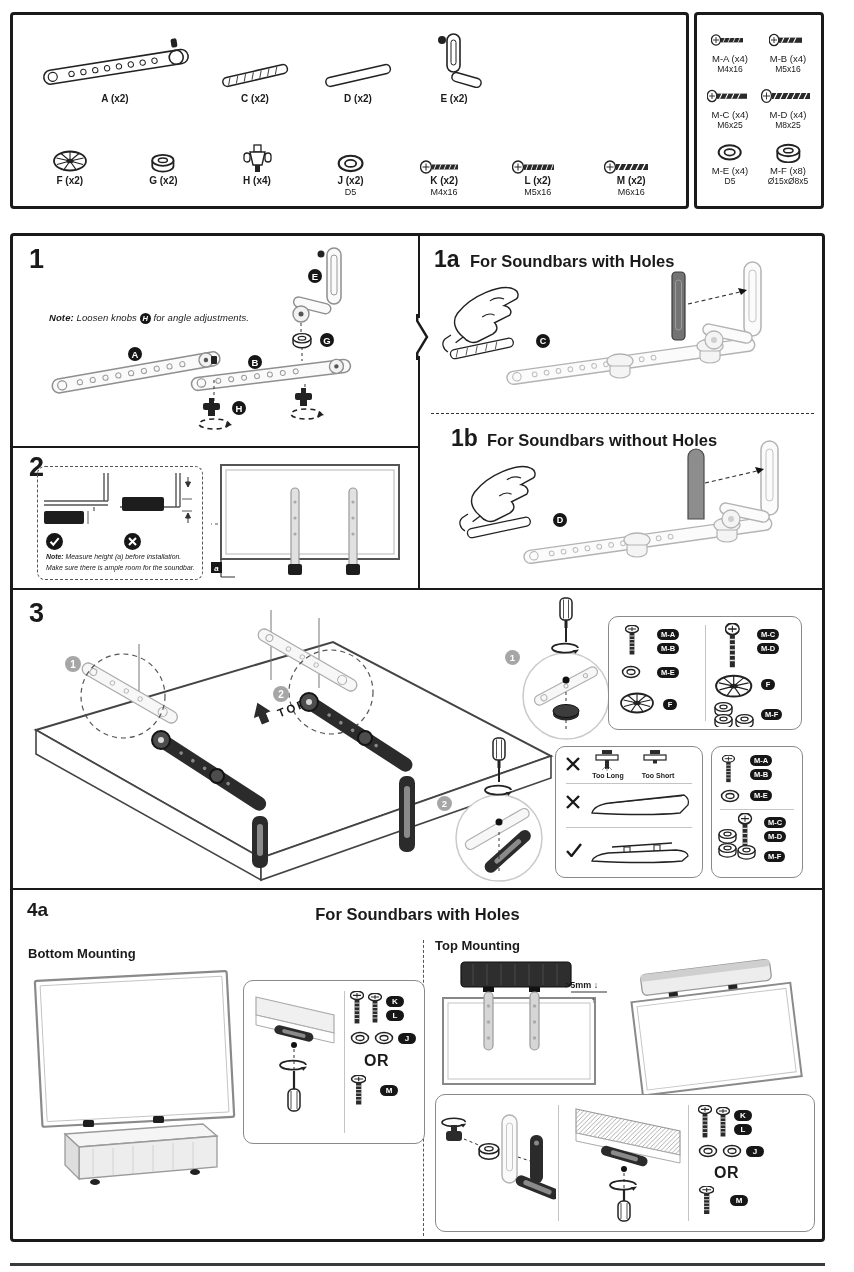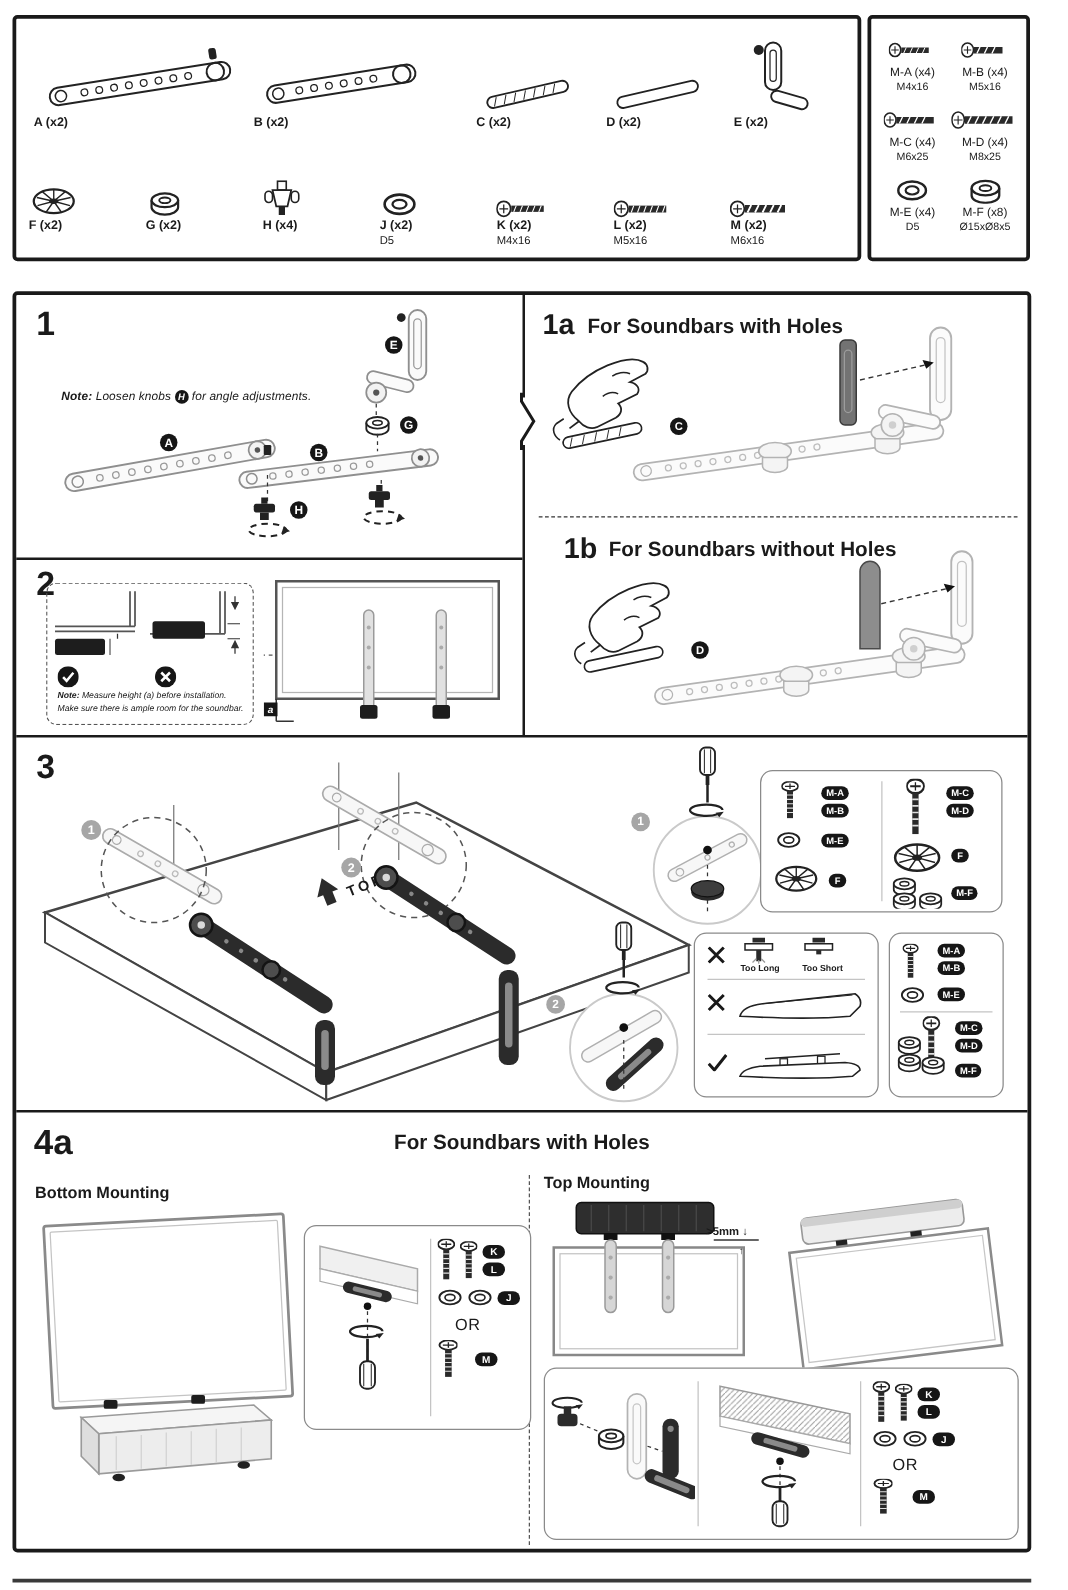--- a/index.html
+++ b/index.html
@@ -16,28 +16,28 @@
   .pspec{font-size:9px;text-align:center;white-space:nowrap;margin-top:1px}
   .pill{display:inline-block;background:#161616;color:#fff;font-weight:bold;font-size:7.5px;line-height:11px;padding:0 4px;border-radius:6px;text-align:center;min-width:20px}
   .lp{display:inline-flex;align-items:center;justify-content:center;background:#161616;color:#fff;font-weight:bold;font-size:8px;width:18px;height:11px;border-radius:6px}
   .dot{display:inline-flex;align-items:center;justify-content:center;background:#161616;color:#fff;font-weight:bold;font-size:9px;width:14px;height:14px;border-radius:50%;line-height:1}
   .dot.sm{width:11px;height:11px;font-size:7.5px}
   .callout{display:inline-flex;align-items:center;justify-content:center;background:#a6a6a6;color:#fff;font-weight:bold;font-size:9.5px;width:15px;height:15px;border-radius:50%}
   .note{font-style:italic;font-size:9.5px;letter-spacing:0.1px}
   .note b{font-weight:bold}
   .note2{font-style:italic;font-size:6.9px;line-height:1.55}
   .panel{position:absolute;background:#fff;border:1.5px solid #8a8a8a;border-radius:10px}
-  .orlbl{font-weight:normal;font-size:13px;letter-spacing:.5px}
+  .orlbl{font-weight:bold;font-size:16px;letter-spacing:.5px}
   .vline{position:absolute;border-left:2.5px solid #1a1a1a}
   .hline{position:absolute;border-top:2.5px solid #1a1a1a}
   .dashv{position:absolute;border-left:1.6px dashed #555}
   .dashh{position:absolute;border-top:1.8px dashed #333}
   .prow1{position:absolute;left:14px;top:10px;right:8px;display:flex}
   .prow2{position:absolute;left:10px;top:100px;right:8px;display:flex}
-  .pcell{display:flex;flex-direction:column;align-items:flex-start}
+  .pcell{display:flex;flex-direction:column;align-items:center}
   .pic{display:flex;align-items:flex-end;justify-content:center}
   .hwgrid{position:absolute;left:4px;top:12px;right:4px;display:grid;grid-template-columns:1fr 1fr;row-gap:9px}
   .hwcell{display:flex;flex-direction:column;align-items:center}
   .hwic{height:26px;display:flex;align-items:center}
   .hwlabel{font-weight:normal;font-size:9.5px;white-space:nowrap}
   .hwspec{font-size:8.5px;white-space:nowrap}
   .dim-label{position:absolute;font-weight:bold;font-size:9px;white-space:nowrap}
   .pcolrow{display:flex;align-items:center;gap:4px}
   .stack{display:flex;flex-direction:column;gap:3px}
   svg{display:block}
@@ -106,38 +106,20 @@
                 <circle cx="100" cy="32" r="2.7" fill="none" stroke="#222"></circle>
                 <circle cx="112" cy="32" r="2.7" fill="none" stroke="#222"></circle>
                 <circle cx="124" cy="32" r="2.7" fill="none" stroke="#222"></circle>
             <circle cx="146" cy="32" r="7" fill="none" stroke="#222" stroke-width="1.6"></circle>
             <rect x="143" y="13" width="6" height="9" rx="2" fill="#222"></rect>
           </g>
         </svg>
       </div>
       <div class="plabel">A (x2)</div>
     </div>
-    <div class="pcell" style="width:178px">
-      <div class="pic" style="height:68px">
-        <svg width="140" height="58" viewBox="0 0 140 58">
-          <g transform="rotate(-9 70 32)">
-            <rect x="10" y="25" width="120" height="14" rx="7" fill="#fff" stroke="#222" stroke-width="1.6"></rect>
-            <circle cx="19" cy="32" r="4.5" fill="none" stroke="#222" stroke-width="1.2"></circle>
-            <circle cx="36" cy="32" r="2.7" fill="none" stroke="#222"></circle>
-                <circle cx="48" cy="32" r="2.7" fill="none" stroke="#222"></circle>
-                <circle cx="60" cy="32" r="2.7" fill="none" stroke="#222"></circle>
-                <circle cx="72" cy="32" r="2.7" fill="none" stroke="#222"></circle>
-                <circle cx="84" cy="32" r="2.7" fill="none" stroke="#222"></circle>
-                <circle cx="96" cy="32" r="2.7" fill="none" stroke="#222"></circle>
-            <circle cx="119" cy="32" r="7" fill="none" stroke="#222" stroke-width="1.6"></circle>
-          </g>
-        </svg>
-      </div>
-      <div class="plabel">B (x2)</div>
-    </div>
     <div class="pcell" style="width:104px">
       <div class="pic" style="height:68px">
         <svg width="82" height="42" viewBox="0 0 82 42">
           <g transform="rotate(-13 41 24)">
             <rect x="8" y="20" width="66" height="9" rx="4.5" fill="#fff" stroke="#222" stroke-width="1.5"></rect>
             <path d="M16 21l-3 7M24 21l-3 7M32 21l-3 7M40 21l-3 7M48 21l-3 7M56 21l-3 7M64 21l-3 7" stroke="#222" stroke-width=".8"></path>
           </g>
         </svg>
       </div>
       <div class="plabel">C (x2)</div>
@@ -795,21 +777,21 @@
       <svg class="abs" style="left:4px;top:80px" width="44" height="40" viewBox="0 0 44 40">
         <use href="#g-washer3d" transform="translate(2 2)"></use>
         <use href="#g-washer3d" transform="translate(2 16)"></use>
         <use href="#g-washer3d" transform="translate(21 18)"></use>
       </svg>
       <span class="pill abs" style="left:52px;top:104px">M-F</span>
     </div>
   </div>
 
   <div class="abs" style="left:0;top:652px;width:809px;height:357px">
-    <div class="num-sm abs" style="left:14px;top:12px;font-size:28px">4a</div>
+    <div class="num-sm abs" style="left:14px;top:12px;font-size:19px">4a</div>
     <div class="abs sec-title" style="left:0;top:18px;width:100%;text-align:center">For Soundbars with Holes</div>
 
     <div class="sub-title abs" style="left:15px;top:58px">Bottom Mounting</div>
     <div class="dashv" style="left:410px;top:52px;height:296px"></div>
     <div class="sub-title abs" style="left:422px;top:50px">Top Mounting</div>
 
     <svg class="abs" style="left:10px;top:80px" width="220" height="240" viewBox="0 0 220 240">
       <g transform="rotate(-3 110 90)">
         <rect x="16" y="8" width="192" height="146" fill="#fff" stroke="#8a8a8a" stroke-width="2.2" rx="2"></rect>
         <rect x="21" y="13" width="182" height="136" fill="none" stroke="#c4c4c4" stroke-width="1" rx="1"></rect>

